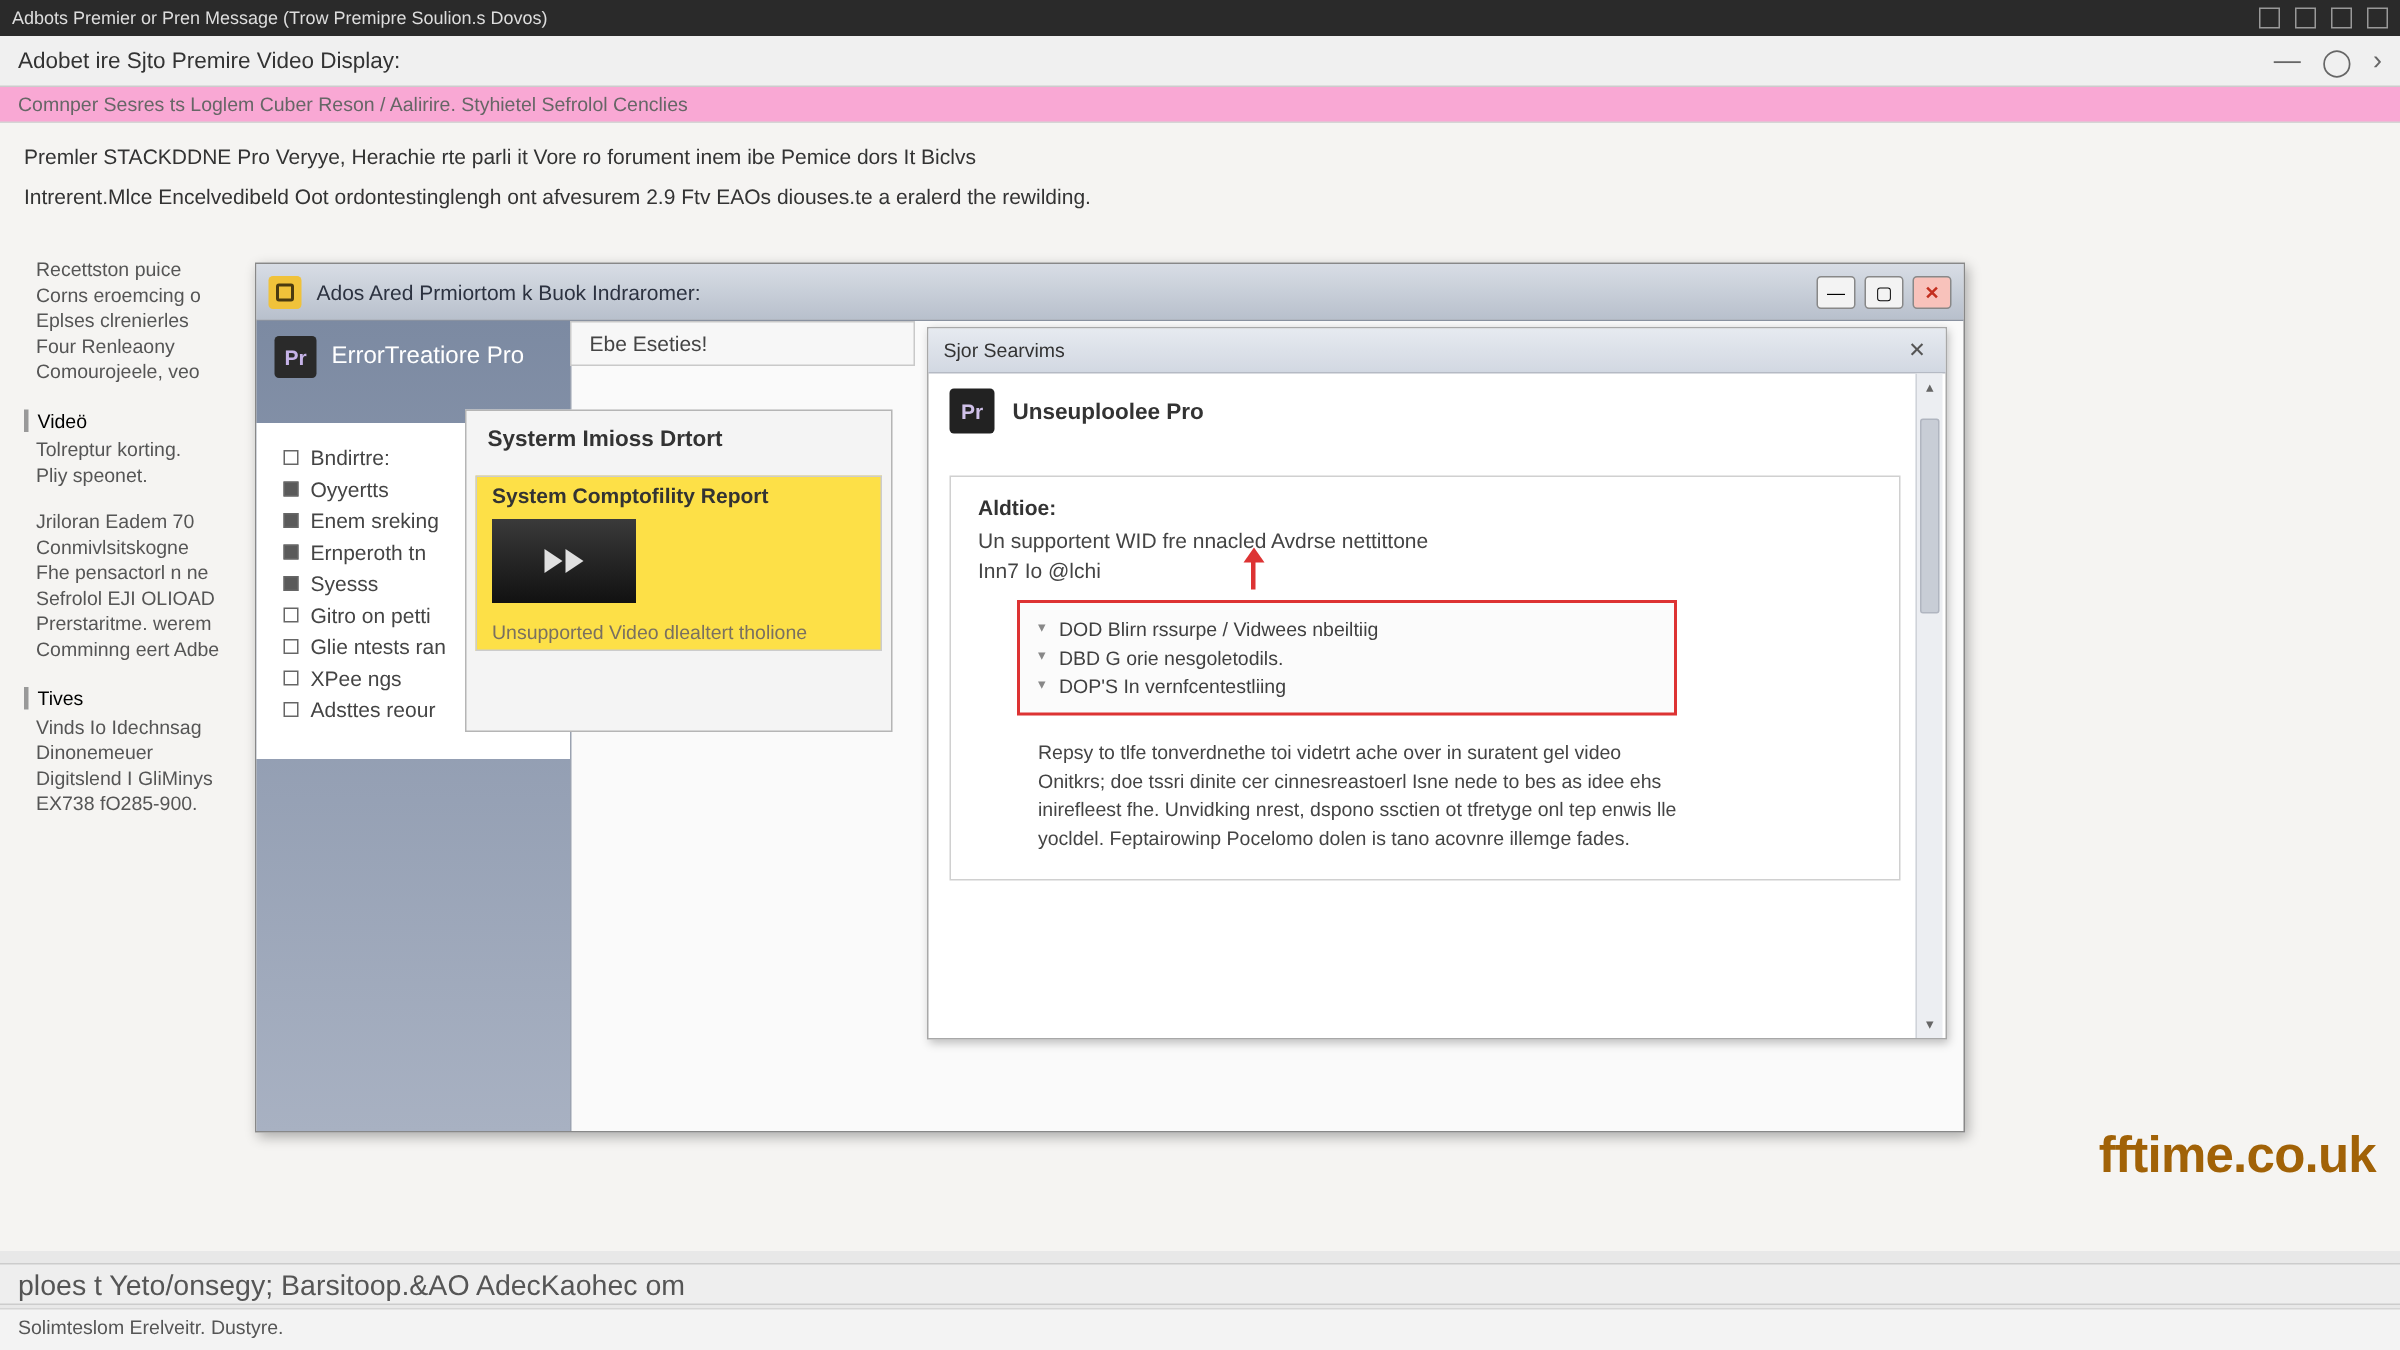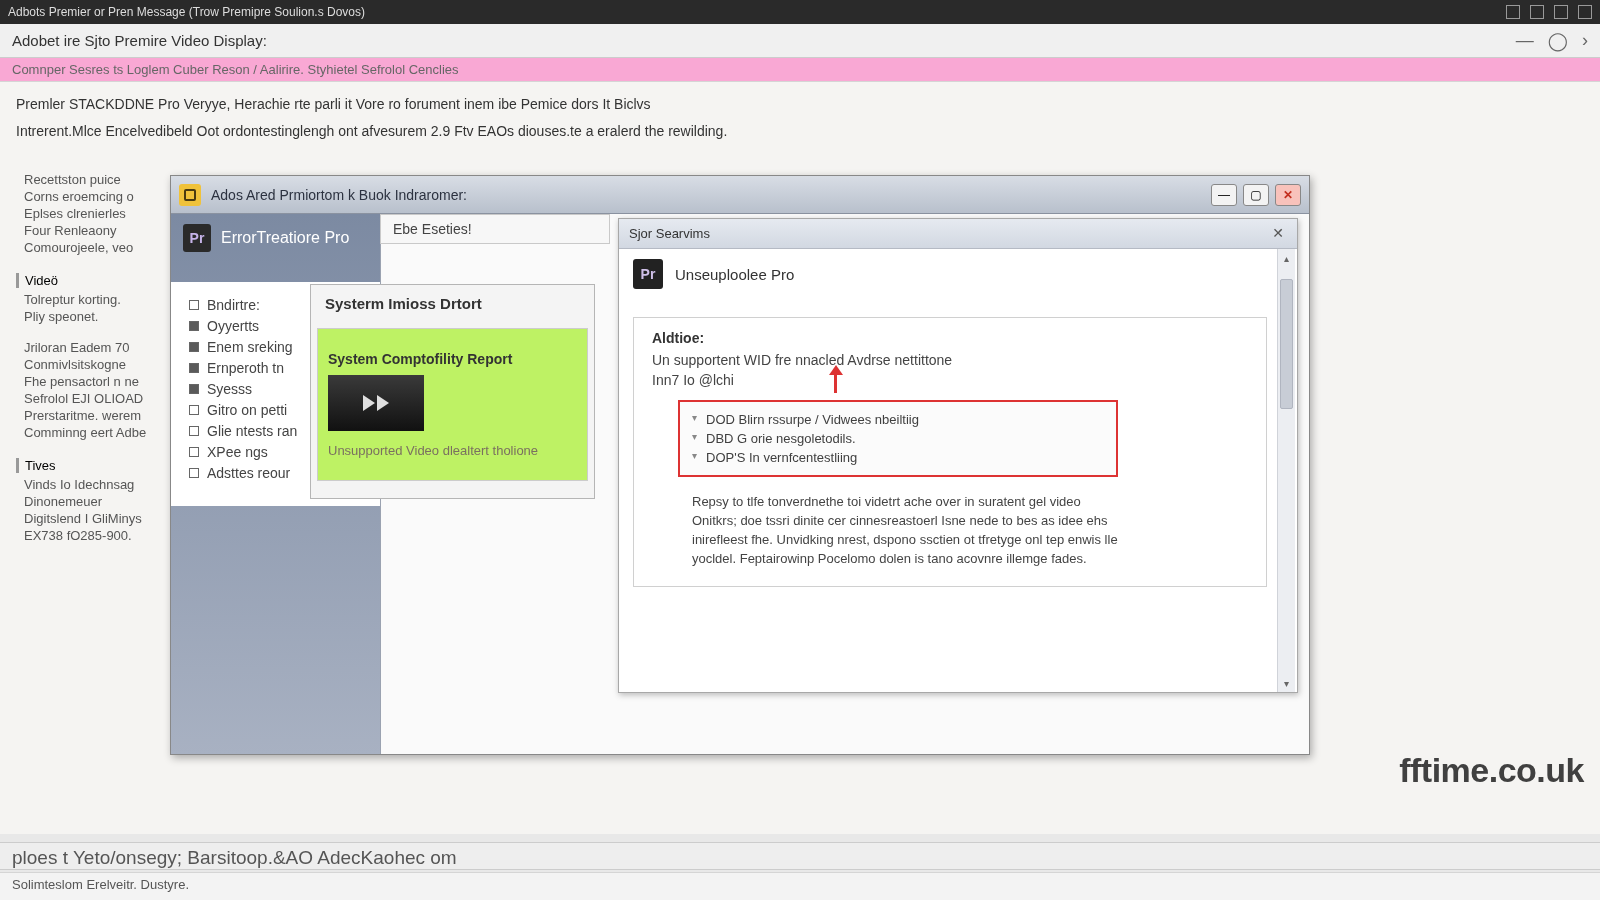--- a/index.html
+++ b/index.html
@@ -48,23 +48,23 @@
 .dialog-body { display: flex; height: calc(100% - 38px); }
 .left-col { width: 210px; background: linear-gradient(#7c8aa2, #a8b1c2); border-right: 1px solid #9aa2b0; }
 .left-col-header { display: flex; align-items: center; gap: 10px; padding: 10px 12px; color: #fff; font-size: 16px; }
 .pr-icon { width: 28px; height: 28px; background: #2a2a2a; color: #c6b3e8; display: flex; align-items: center; justify-content: center; font-weight: bold; font-size: 14px; border-radius: 3px; }
 .left-list { background: #fff; margin-top: 20px; padding: 10px 14px 20px 18px; font-size: 14px; color: #444; }
 .left-list .item { display: flex; align-items: center; gap: 8px; margin: 5px 0; }
 .left-list .box { width: 10px; height: 10px; border: 1px solid #666; display: inline-block; }
 .left-list .box.filled { background: #5a5a5a; }
 
 
-.mid-panel { position: absolute; left: 310px; top: 284px; width: 285px; height: 215px; background: #f4f4f4; border: 1px solid #b5b5b5; z-index: 2; }
+.mid-panel { position: absolute; left: 310px; top: 273px; width: 285px; height: 215px; background: #f4f4f4; border: 1px solid #b5b5b5; z-index: 2; }
 .mid-panel-title { padding: 10px 14px; font-size: 15px; color: #333; font-weight: 600; }
-.mid-panel-sub { background: #bef264; margin: 6px; border: 1px solid #ccc; padding: 22px 10px; }
+.mid-panel-sub { background: #fde047; margin: 6px; border: 1px solid #ccc; padding: 4px 10px; }
 .mid-sub-title { font-size: 14px; font-weight: 600; color: #333; margin-bottom: 8px; }
 .video-thumb { width: 96px; height: 56px; background: linear-gradient(#3a3a3a, #111); display: flex; align-items: center; justify-content: center; gap: 2px; }
 .play-tri { width: 0; height: 0; border-left: 12px solid #e0e0e0; border-top: 8px solid transparent; border-bottom: 8px solid transparent; }
 .mid-cap { font-size: 13px; color: #7a7060; margin-top: 12px; }
 
 
 .popup {
   position: absolute; left: 618px; top: 218px; width: 680px; height: 475px;
   background: #fff; border: 1px solid #a8a8a8; z-index: 3;
   box-shadow: 1px 2px 6px rgba(0,0,0,0.25);
@@ -73,41 +73,41 @@
 .popup-title { font-size: 13px; color: #333; }
 .popup-close { width: 18px; height: 18px; font-size: 14px; color: #555; cursor: pointer; text-align: center; }
 .popup-scroll { position: absolute; right: 2px; top: 30px; width: 18px; height: calc(100% - 30px); background: #eceef2; border-left: 1px solid #d0d3d9; }
 .scroll-up, .scroll-down { height: 18px; display: flex; align-items: center; justify-content: center; font-size: 10px; color: #666; cursor: pointer; }
 .scroll-thumb { position: absolute; left: 2px; right: 2px; top: 30px; height: 130px; background: #c8cdd6; border: 1px solid #b0b5c0; border-radius: 2px; }
 .scroll-down { position: absolute; bottom: 0; left: 0; right: 0; }
 
 .popup-body { padding: 10px 30px 10px 14px; }
 .popup-header-row { display: flex; align-items: center; gap: 12px; margin-bottom: 10px; }
 .popup-pr-icon { width: 30px; height: 30px; background: #222; color: #cfc0e8; display: flex; align-items: center; justify-content: center; font-weight: bold; border-radius: 3px; font-size: 14px; }
-.popup-header-text { font-size: 15px; color: #333; font-weight: 400; }
+.popup-header-text { font-size: 15px; color: #333; font-weight: 700; }
 
 .inset-panel { border: 1px solid #d0d0d0; padding: 12px 18px 18px 18px; background: #fff; margin-top: 28px; }
 .inset-label { font-size: 14px; font-weight: 600; color: #333; margin-bottom: 6px; }
 .inset-line { font-size: 14px; color: #444; margin-bottom: 4px; }
 
 .red-arrow { position: absolute; left: 210px; top: 116px; width: 14px; height: 28px; }
 .red-arrow::before { content: ""; position: absolute; left: 5px; top: 6px; width: 3px; height: 22px; background: #d33; }
 .red-arrow::after { content: ""; position: absolute; left: 0; top: 0; width: 0; height: 0; border-left: 7px solid transparent; border-right: 7px solid transparent; border-bottom: 10px solid #d33; }
 
 .red-box { border: 2px solid #d33; margin: 12px 0 0 26px; padding: 8px 12px; background: #fbfbfb; width: 440px; }
 .red-box-title { font-size: 13px; font-weight: 600; color: #333; margin-bottom: 6px; }
 .red-box-item { font-size: 13px; color: #404040; padding: 2px 0 2px 14px; position: relative; }
 .red-box-item::before { content: "▾"; position: absolute; left: 0; top: 2px; font-size: 10px; color: #888; }
 
 .popup-para { font-size: 13px; color: #444; margin: 16px 0 0 40px; line-height: 1.45; width: 430px; }
 
 
 .tabstrip { position: absolute; left: 380px; top: 214px; width: 230px; height: 30px; background: #f7f7f7; border: 1px solid #c9c9c9; display: flex; align-items: center; padding: 0 12px; font-size: 14px; color: #444; z-index: 1; }
 
-.watermark { position: absolute; right: 16px; bottom: 110px; font-size: 34px; font-weight: 700; color: #404040; letter-spacing: -0.5px; }
+.watermark { position: absolute; right: 16px; bottom: 110px; font-size: 34px; font-weight: 700; color: #a16207; letter-spacing: -0.5px; }
 
 .status1 { position: absolute; left: 0; bottom: 30px; right: 0; height: 28px; background: #eee; border-top: 1px solid #ccc; border-bottom: 1px solid #ccc; padding: 4px 12px; font-size: 19px; color: #555; }
 .status2 { position: absolute; left: 0; bottom: 0; right: 0; height: 28px; background: #f3f3f3; border-top: 1px solid #d5d5d5; padding: 4px 12px; font-size: 13px; color: #555; }
 </style>
 </head>
 <body>
 
 <div class="top-titlebar">
   <span>Adbots Premier or Pren Message (Trow Premipre Soulion.s Dovos)</span>
   <div class="top-titlebar-icons">

